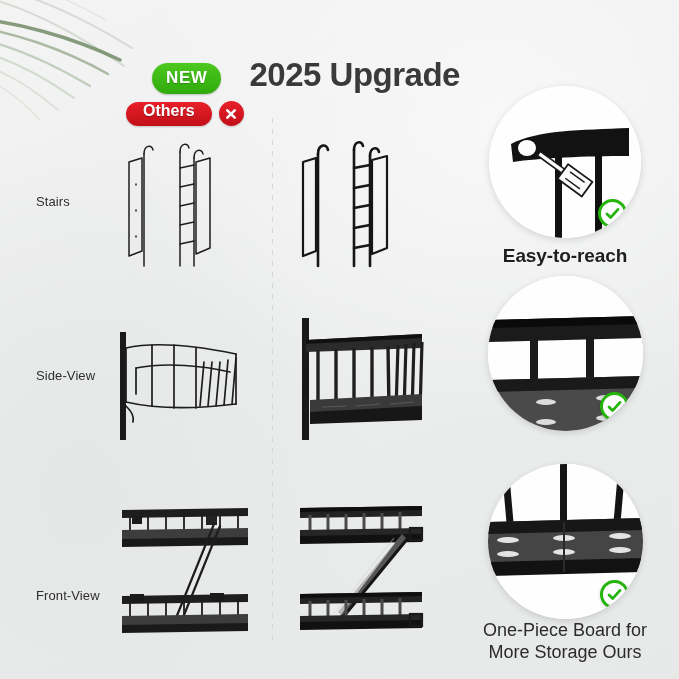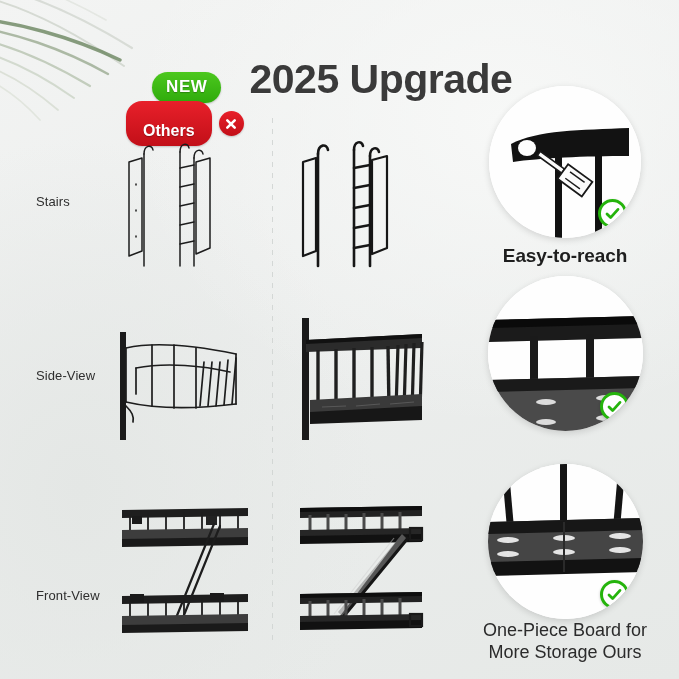--- a/index.html
+++ b/index.html
@@ -24,31 +24,31 @@
   
   .header { position: absolute; left: 152px; top: 24px; display: flex; align-items: flex-end; gap: 28px; margin-top: 32px; }
   .badge-new {
     background: linear-gradient(180deg,#4cc81e 0%,#2faa0c 100%);
     color: #fff; font-weight: bold; font-size: 17px; letter-spacing: .6px;
     padding: 5px 14px 6px; border-radius: 18px;
     box-shadow: 0 1px 2px rgba(0,0,0,.22);
     text-shadow: 0 1px 1px rgba(0,0,0,.25);
   }
   .header-title {
-    font-size: 41px; font-weight: bold; color: #3a3a3a; letter-spacing: -.5px;
+    font-size: 33px; font-weight: bold; color: #3a3a3a; letter-spacing: -.5px;
     text-shadow: 0 1px 1px rgba(255,255,255,.6);
   }
   
   .pill-row { position: absolute; top: 101px; left: 0; width: 460px; height: 34px; }
   .pill-group { position: absolute; display: flex; align-items: center; gap: 7px; }
   .pill-group.others { left: 126px; }
   .pill-group.ours   { left: 300px; }
   .pill {
     color: #fff; font-weight: bold; font-size: 16px;
-    padding: 21px 17px 6px; border-radius: 16px;
+    padding: 0 17px 6px; border-radius: 16px;
     text-shadow: 0 1px 1px rgba(0,0,0,.3);
     box-shadow: 0 1px 2px rgba(0,0,0,.2);
   }
   .pill.red  { background: linear-gradient(180deg,#e8202a 0%,#c20f18 100%); }
   .pill.green{ background: linear-gradient(180deg,#3fbf17 0%,#249d07 100%); }
   .mark {
     width: 25px; height: 25px; border-radius: 50%;
     display: flex; align-items: center; justify-content: center;
     box-shadow: 0 1px 2px rgba(0,0,0,.2);
   }

